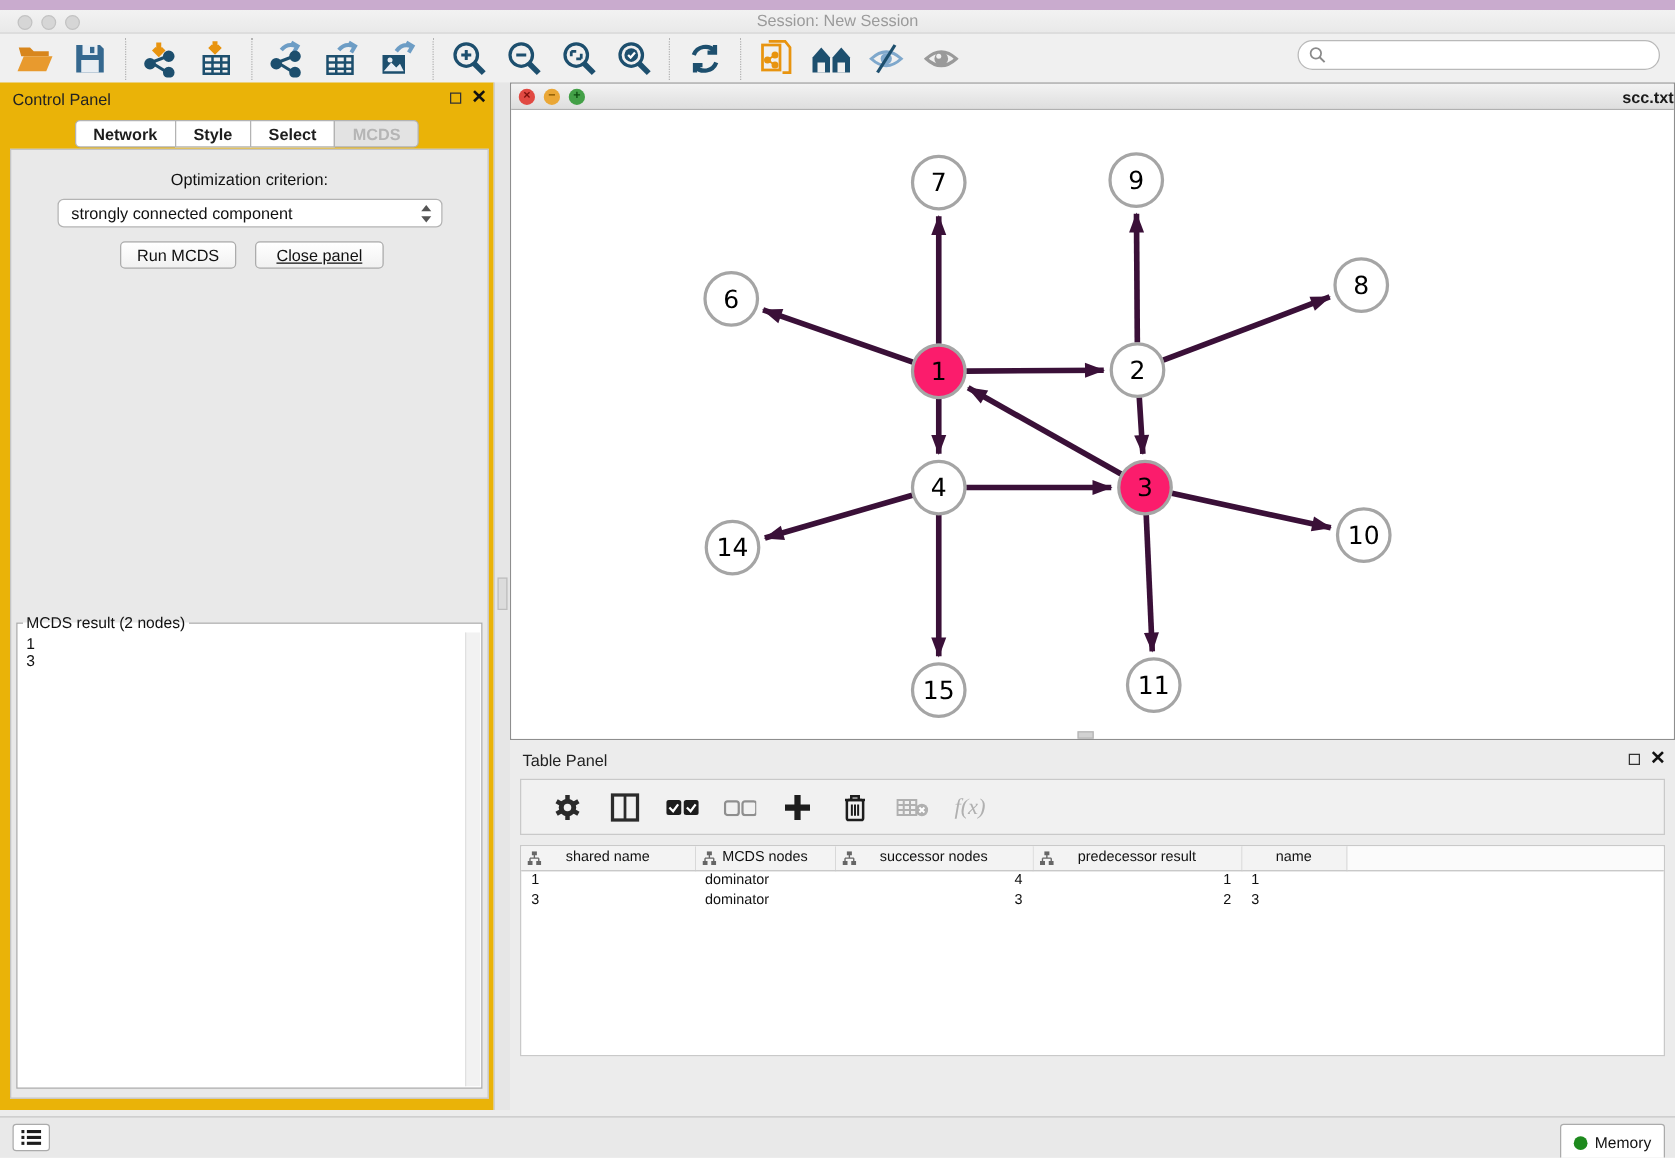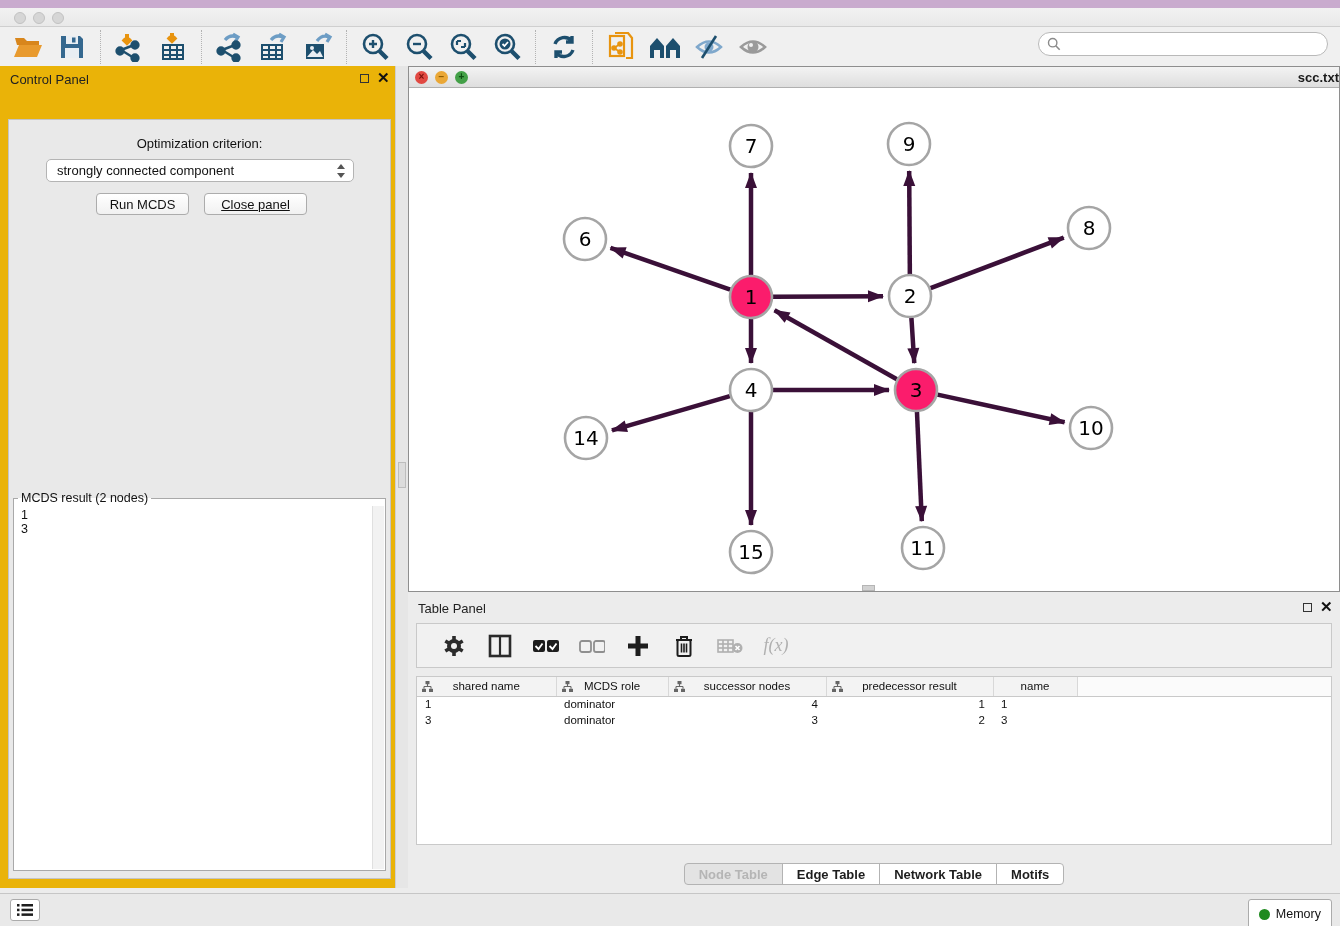--- a/index.html
+++ b/index.html
@@ -96,20 +96,21 @@
   #memory-dot { width:11px; height:11px; border-radius:50%; background:#1e8a1e; }
 </style>
 </head>
 <body>
 
 <div id="titlebar" class="abs">
   <div class="accent"></div>
   <span class="traffic" style="left:14px"></span>
   <span class="traffic" style="left:33px"></span>
   <span class="traffic" style="left:52px"></span>
+  <div id="app-title">Session: New Session</div>
 </div>
 
 <div id="toolbar" class="abs">
   <button class="tbtn">
     <svg width="30" height="28" viewBox="0 0 30 28">
       <path d="M2 5h9l3 3h12v4H4z" fill="#d8861c"></path>
       <path d="M1 24 L6 12 H29 L24 24 Z" fill="#e89a2e"></path>
     </svg>
   </button>
   <button class="tbtn">
@@ -259,20 +260,26 @@
     <input id="search-input" placeholder="" style="">
   </div>
 </div>
 
 <div id="control-panel" class="abs">
   <div class="panel-head">
     <span class="panel-title">Control Panel</span>
     <span class="float-ico" style="left:360px"></span>
     <span class="close-ico" style="left:377px">✕</span>
   </div>
+  <div id="cp-tabs-row"><span class="seg-tabs" id="cp-tabs">
+        <span class="seg">Network</span>
+        <span class="seg">Style</span>
+        <span class="seg">Select</span>
+        <span class="seg sel-gray">MCDS</span>
+      </span></div>
   <div id="cp-content">
     <div id="criterion">
       <span>strongly connected component</span>
       <svg class="spin" viewBox="0 0 10 16">
         <path d="M1 6 L5 1 L9 6 Z" fill="#555"></path>
           <path d="M1 10 L5 15 L9 10 Z" fill="#555"></path>
       </svg>
     </div>
     <div id="opt-label">Optimization criterion:</div>
     <button class="btn" style="left:87px; top:73px; width:93px;">Run MCDS</button>
@@ -453,21 +460,21 @@
                 <rect x="3.5" y="0" width="4" height="3.2" fill="#666"></rect>
                 <path d="M5.5 3 v2.5 M2 5.5 h7 M2 5.5 v2.3 M9 5.5 v2.3" stroke="#666" stroke-width="1.1" fill="none"></path>
                 <rect x="0" y="7.8" width="4" height="3.2" fill="#666"></rect>
                 <rect x="7" y="7.8" width="4" height="3.2" fill="#666"></rect>
               </svg><span>shared name</span></th>
             <th><svg class="tree-ico" width="11" height="11" viewBox="0 0 11 11">
                 <rect x="3.5" y="0" width="4" height="3.2" fill="#666"></rect>
                 <path d="M5.5 3 v2.5 M2 5.5 h7 M2 5.5 v2.3 M9 5.5 v2.3" stroke="#666" stroke-width="1.1" fill="none"></path>
                 <rect x="0" y="7.8" width="4" height="3.2" fill="#666"></rect>
                 <rect x="7" y="7.8" width="4" height="3.2" fill="#666"></rect>
-              </svg><span>MCDS role</span></th>
+              </svg><span>MCDS nodes</span></th>
             <th><svg class="tree-ico" width="11" height="11" viewBox="0 0 11 11">
                 <rect x="3.5" y="0" width="4" height="3.2" fill="#666"></rect>
                 <path d="M5.5 3 v2.5 M2 5.5 h7 M2 5.5 v2.3 M9 5.5 v2.3" stroke="#666" stroke-width="1.1" fill="none"></path>
                 <rect x="0" y="7.8" width="4" height="3.2" fill="#666"></rect>
                 <rect x="7" y="7.8" width="4" height="3.2" fill="#666"></rect>
               </svg><span>successor nodes</span></th>
             <th><svg class="tree-ico" width="11" height="11" viewBox="0 0 11 11">
                 <rect x="3.5" y="0" width="4" height="3.2" fill="#666"></rect>
                 <path d="M5.5 3 v2.5 M2 5.5 h7 M2 5.5 v2.3 M9 5.5 v2.3" stroke="#666" stroke-width="1.1" fill="none"></path>
                 <rect x="0" y="7.8" width="4" height="3.2" fill="#666"></rect>
@@ -490,26 +497,20 @@
             <td class="l">3</td>
             <td class="l">dominator</td>
             <td class="r">3</td>
             <td class="r">2</td>
             <td class="l">3</td>
             <td></td>
           </tr>
         </tbody>
     </table>
   </div>
-  <div id="tp-tabs-row"><span class="seg-tabs" id="tp-tabs">
-        <span class="seg sel-gray">Node Table</span>
-        <span class="seg">Edge Table</span>
-        <span class="seg">Network Table</span>
-        <span class="seg">Motifs</span>
-      </span></div>
 </div>
 
 <div id="statusbar" class="abs">
   <button id="list-btn">
     <svg width="16" height="14" viewBox="0 0 16 14">
       <g fill="#1d1d1d">
         <rect x="0" y="1" width="2.5" height="2.5"></rect>
           <rect x="4.5" y="1" width="11.5" height="2.5"></rect>
         <rect x="0" y="5.7" width="2.5" height="2.5"></rect>
           <rect x="4.5" y="5.7" width="11.5" height="2.5"></rect>

